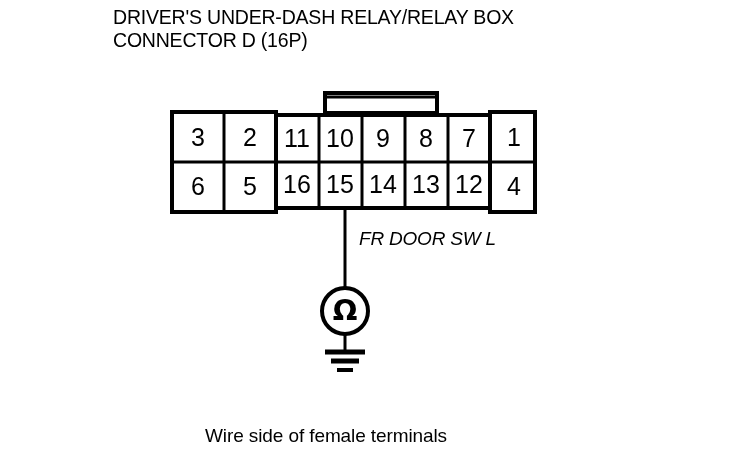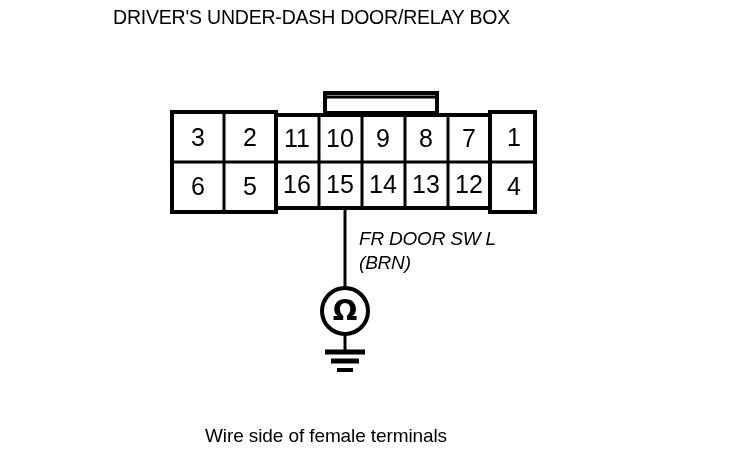--- a/index.html
+++ b/index.html
@@ -58,21 +58,22 @@
     fill: #000000;
   }
   svg { display: block; }
 </style>
 </head>
 <body>
 
 <div id="stage">
 
   <div class="title-block">
-    <div>DRIVER'S UNDER-DASH DOOR/RELAY BOX</div>
+    <div>DRIVER'S UNDER-DASH RELAY/RELAY BOX</div>
+    <div>CONNECTOR D (16P)</div>
   </div>
 
   <svg width="736" height="458" style="position:absolute;left:0;top:0;">
 
     <g>
       <rect x="325" y="93" width="112" height="20" fill="#ffffff" stroke="#000000" stroke-width="4"></rect>
       <line x1="325" y1="97" x2="437" y2="97" stroke="#000000" stroke-width="3"></line>
     </g>
 
     <g>
@@ -124,18 +125,17 @@
       <text x="345" y="312" text-anchor="middle" dominant-baseline="middle" font-family="'DejaVu Sans', sans-serif" font-size="29" font-weight="bold" fill="#000000">Ω</text>
       <line x1="345" y1="334" x2="345" y2="352" stroke="#000000" stroke-width="3"></line>
       <line x1="325" y1="352" x2="365" y2="352" stroke="#000000" stroke-width="5"></line>
       <line x1="331" y1="361" x2="359" y2="361" stroke="#000000" stroke-width="5"></line>
       <line x1="337" y1="370" x2="353" y2="370" stroke="#000000" stroke-width="4"></line>
     </g>
   </svg>
 
   <div class="wire-label">
     <div>FR DOOR SW L</div>
-    <div>(BRN)</div>
   </div>
 
   <div class="caption">Wire side of female terminals</div>
 
 </div>
 
 </body></html>

